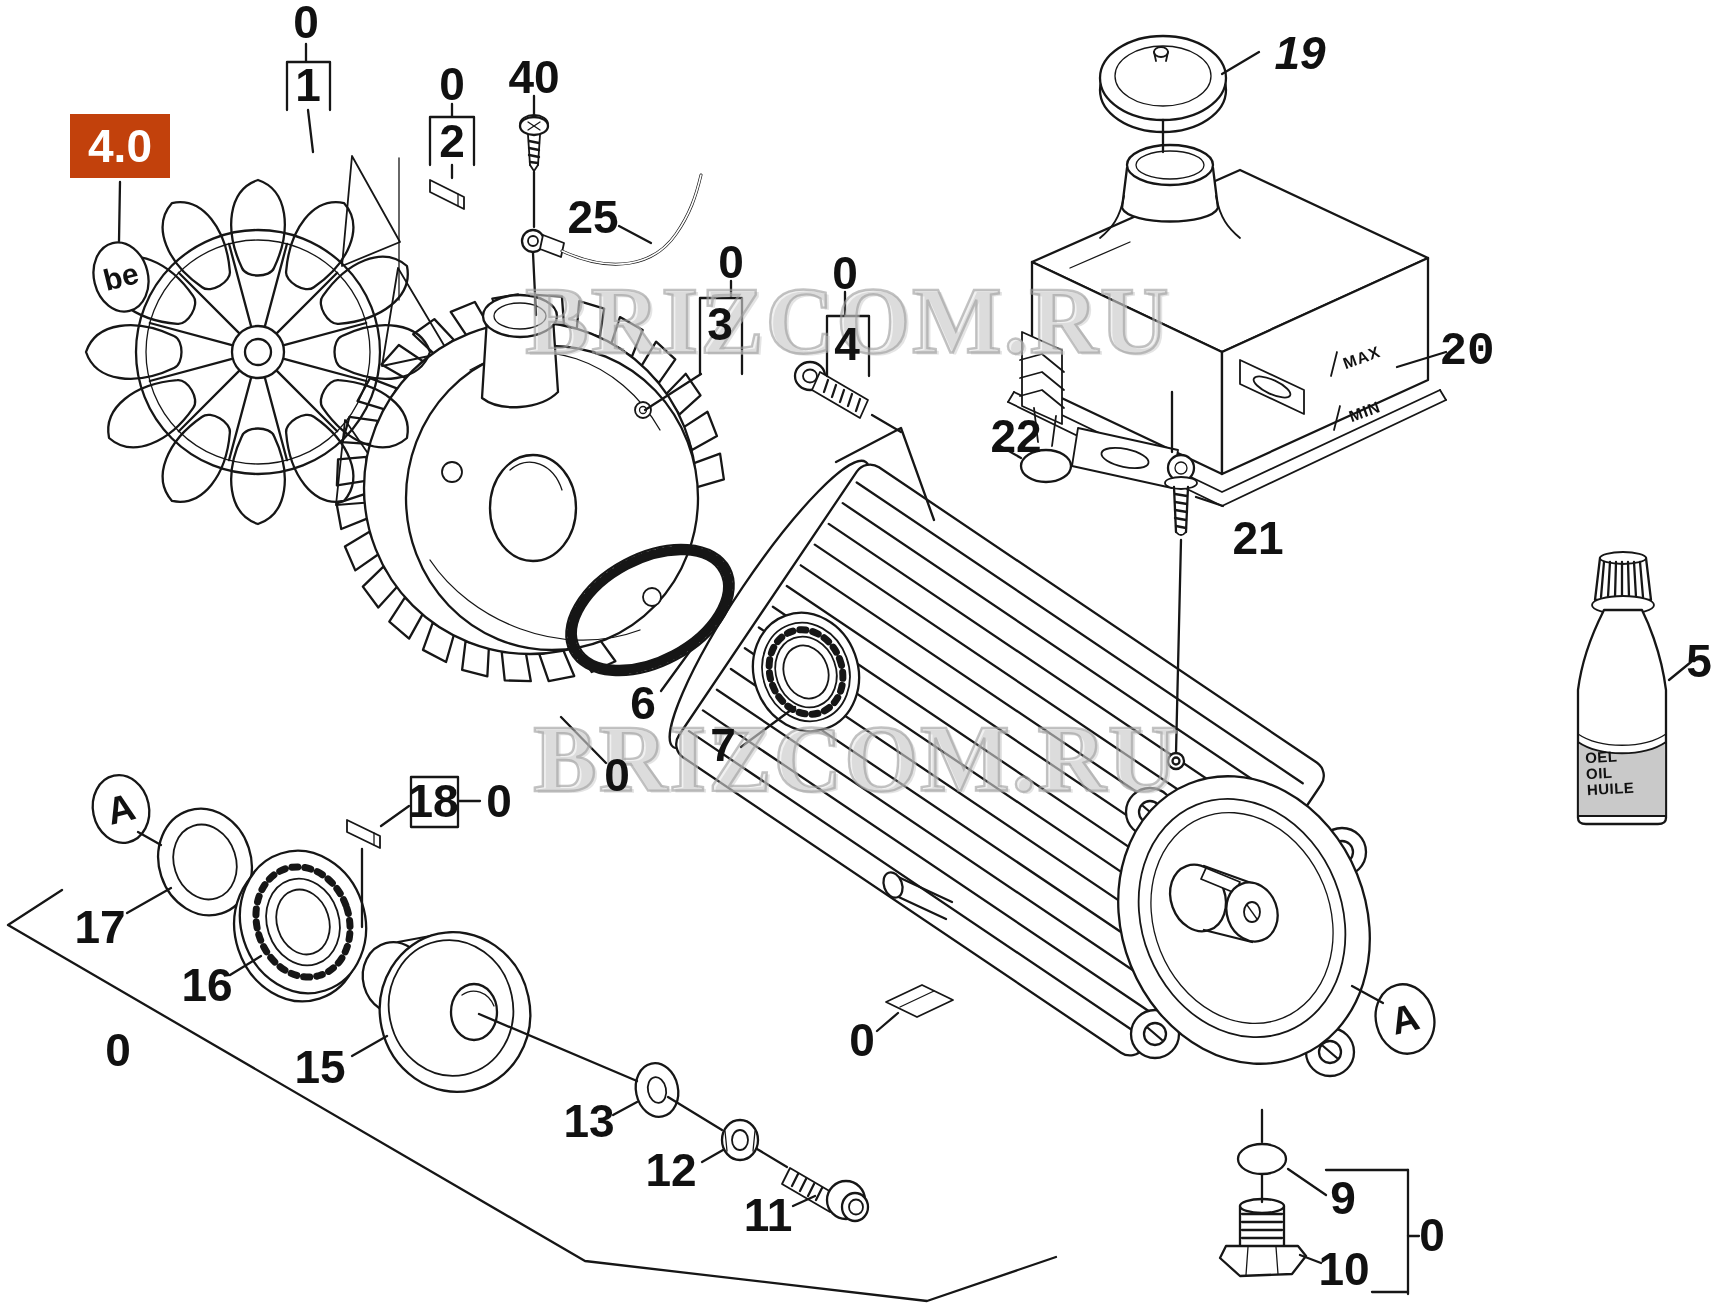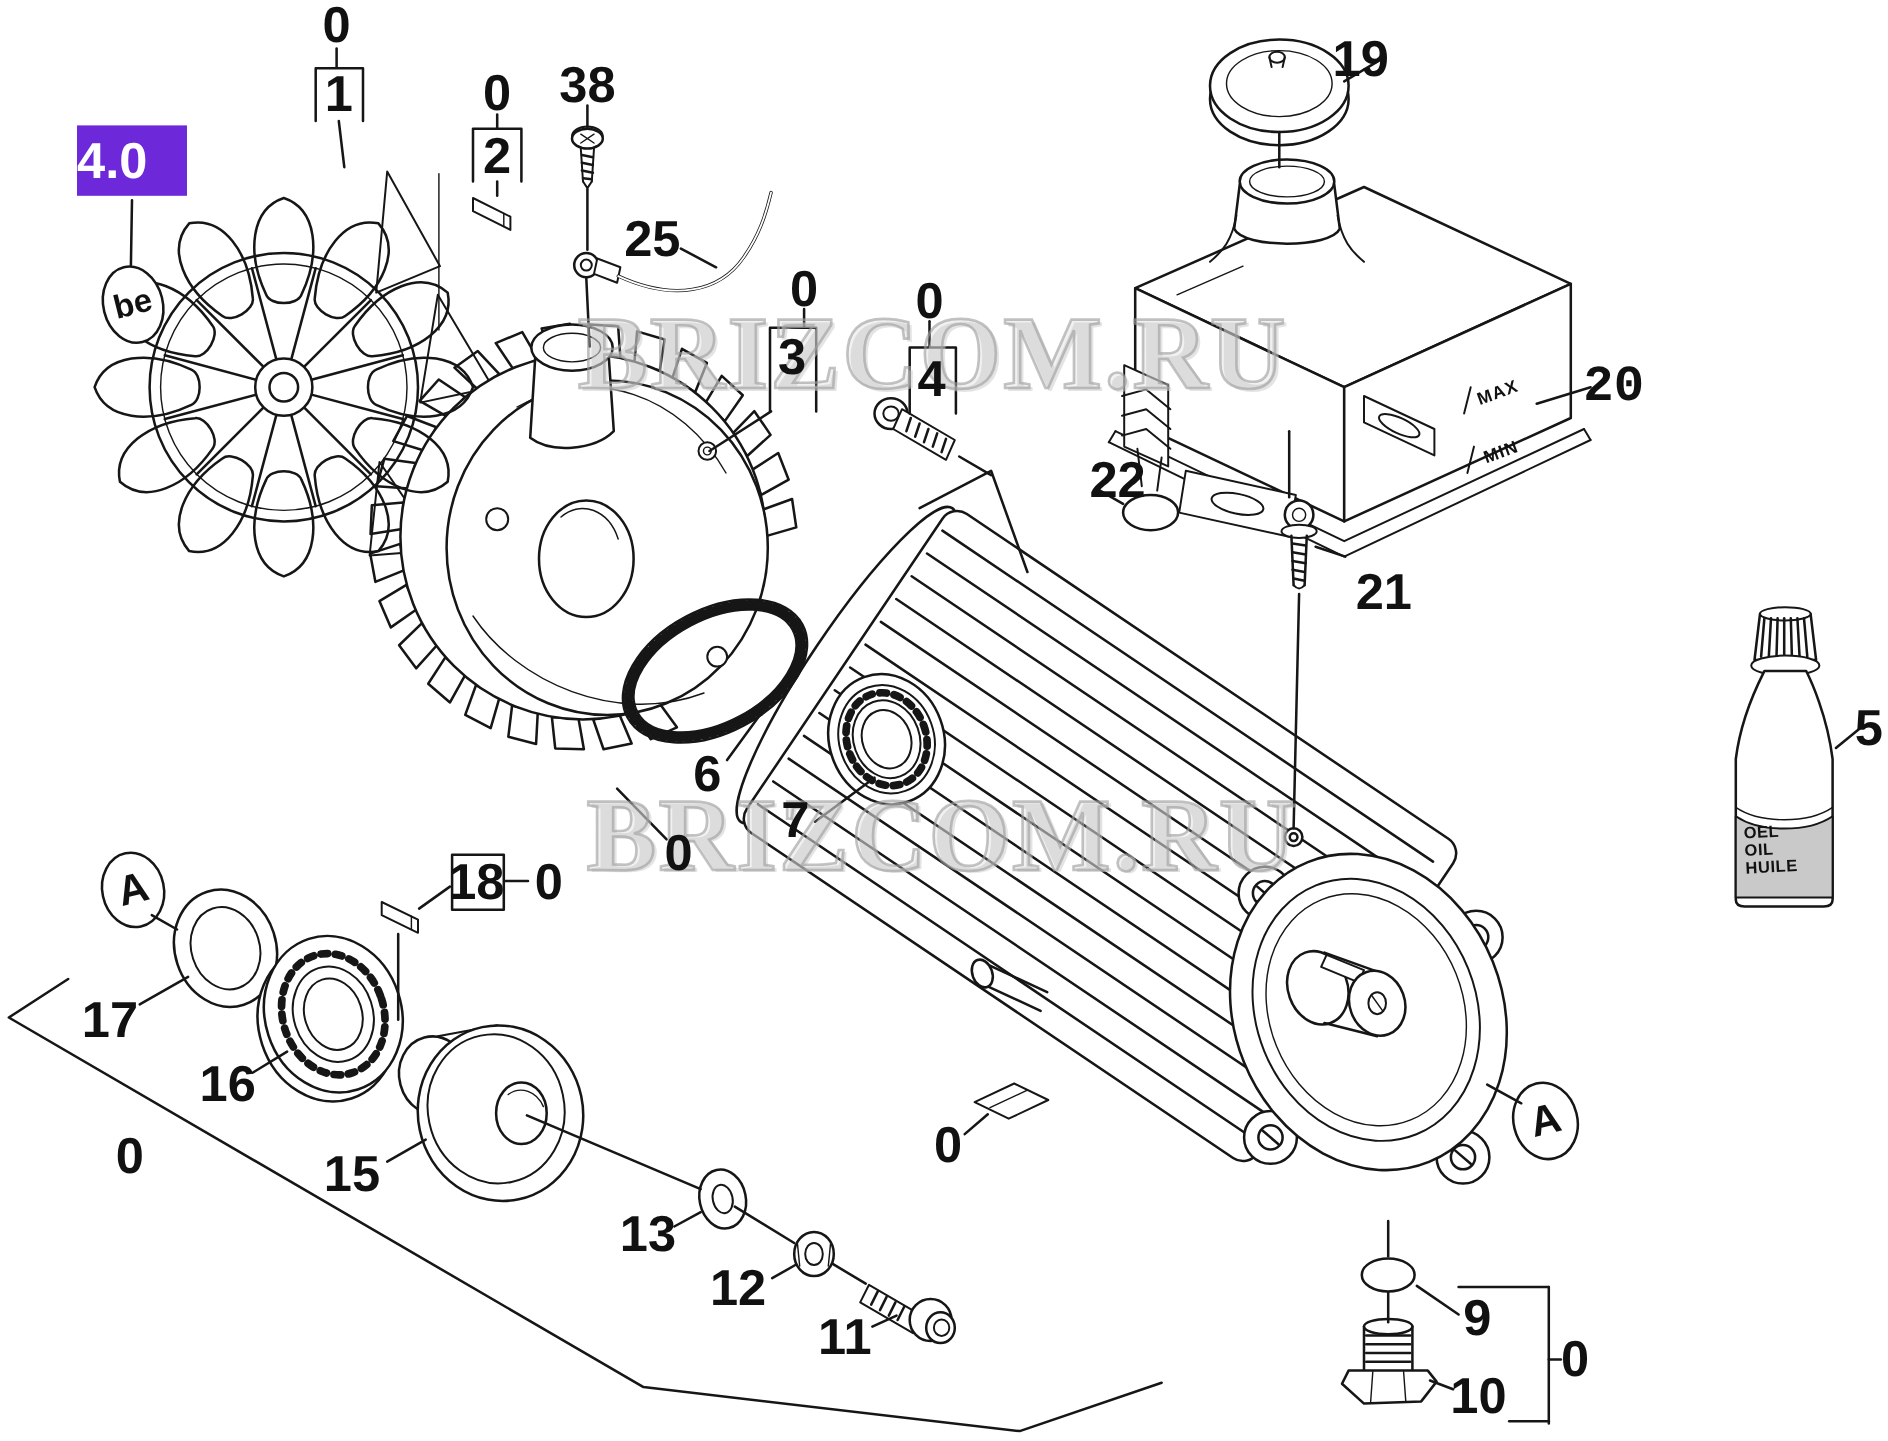--- a/index.html
+++ b/index.html
@@ -10,22 +10,22 @@
   svg.art .f{fill:#fff;}
   svg.art .g{fill:#c9c9c9;}
   svg.art .thin{stroke-width:1.3;}
   svg.art .med{stroke-width:1.8;}
   svg.art .thick{stroke-width:3;}
   svg.art .teeth6{stroke-width:9;stroke-dasharray:3 4.5;}
   svg.art .balls{stroke-width:7;stroke-dasharray:6 7;}
   .co{position:absolute;z-index:3;transform:translate(-50%,-50%);font-size:46px;font-weight:600;
       white-space:nowrap;line-height:1;}
   .sm{font-size:16px;letter-spacing:1px;font-weight:700;}
-  .badge{position:absolute;left:70px;top:114px;width:100px;height:64px;background:#6d28d9;z-index:3;
-         display:flex;align-items:center;color:#fff;font-size:46px;font-weight:700;}
+  .badge{position:absolute;left:70px;top:114px;width:100px;height:64px;background:#c2410c;z-index:3;
+         display:flex;align-items:center;justify-content:center;color:#fff;font-size:46px;font-weight:700;}
   .oval{position:absolute;z-index:3;transform:translate(-50%,-50%) rotate(-14deg);font-weight:700;}
   .wm{position:absolute;z-index:2;transform:translate(-50%,-50%);white-space:nowrap;
       font-family:"Liberation Serif",serif;font-size:95px;font-weight:700;letter-spacing:2px;
       color:rgba(190,190,190,0.22);-webkit-text-stroke:2.4px rgba(158,158,158,0.62);
       text-shadow:3px 2px 0 rgba(205,205,205,0.55);margin-left:36px;}
   .bottle-txt{position:absolute;left:1586px;top:749px;z-index:3;font-size:15px;font-weight:700;
       line-height:16px;letter-spacing:.5px;transform:rotate(-3deg);}
 </style>
 </head>
 <body>
@@ -459,27 +459,27 @@
   <span>4.0</span>
 </div>
 <span class="oval co" style="left:121px;top:277px;font-size:30px;">be</span>
 <span class="oval co" style="left:121px;top:809px;font-size:38px;">A</span>
 <span class="oval co" style="left:1405px;top:1019px;font-size:38px;">A</span>
 
 <span class="co" style="left:306px;top:22px;">0</span>
 <span class="co" style="left:308px;top:85px;">1</span>
 <span class="co" style="left:452px;top:84px;">0</span>
 <span class="co" style="left:452px;top:141px;">2</span>
-<span class="co" style="left:534px;top:77px;">38</span>
+<span class="co" style="left:534px;top:77px;">40</span>
 <span class="co" style="left:593px;top:217px;">25</span>
 <span class="co" style="left:731px;top:262px;">0</span>
 <span class="co" style="left:720px;top:324px;">3</span>
 <span class="co" style="left:845px;top:273px;">0</span>
 <span class="co" style="left:847px;top:344px;">4</span>
-<span class="co" style="left:1237px;top:53px;">19</span>
+<span class="co" style="left:1300px;top:53px;font-style:italic;">19</span>
 <span class="co" style="left:1467px;top:352px;font-family:Liberation Mono, monospace;">20</span>
 <span class="co" style="left:1016px;top:436px;">22</span>
 <span class="co" style="left:1258px;top:507px;margin-top:31px;">21</span>
 <span class="co" style="left:1699px;top:661px;">5</span>
 <span class="co" style="left:643px;top:703px;">6</span>
 <span class="co" style="left:723px;top:745px;">7</span>
 <span class="co" style="left:617px;top:775px;">0</span>
 <span class="co" style="left:100px;top:927px;">17</span>
 <span class="co" style="left:207px;top:985px;">16</span>
 <span class="co" style="left:433px;top:801px;">18</span>

